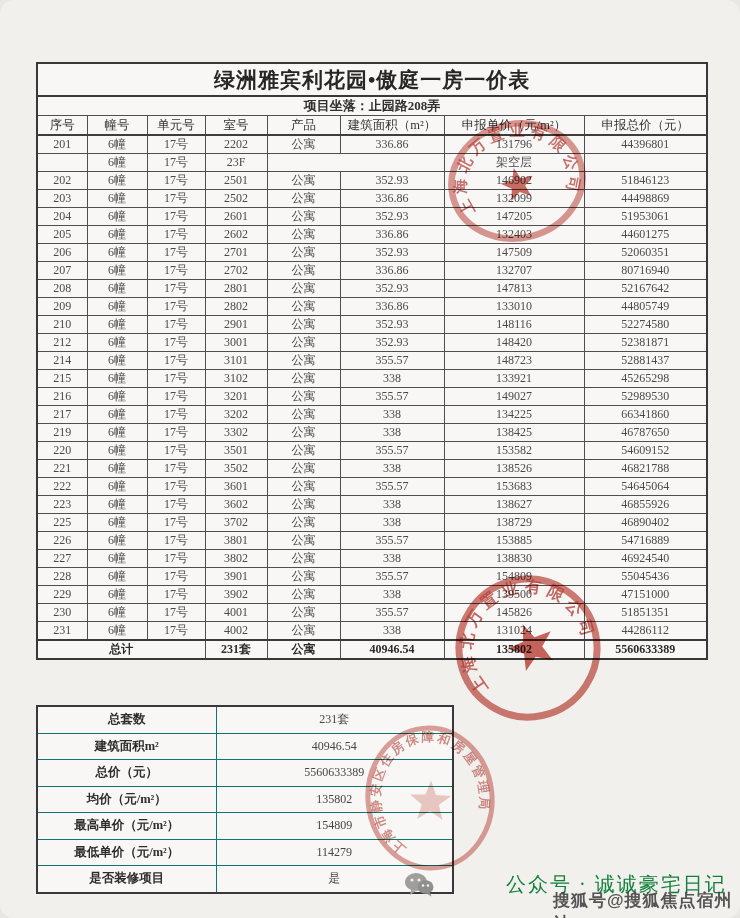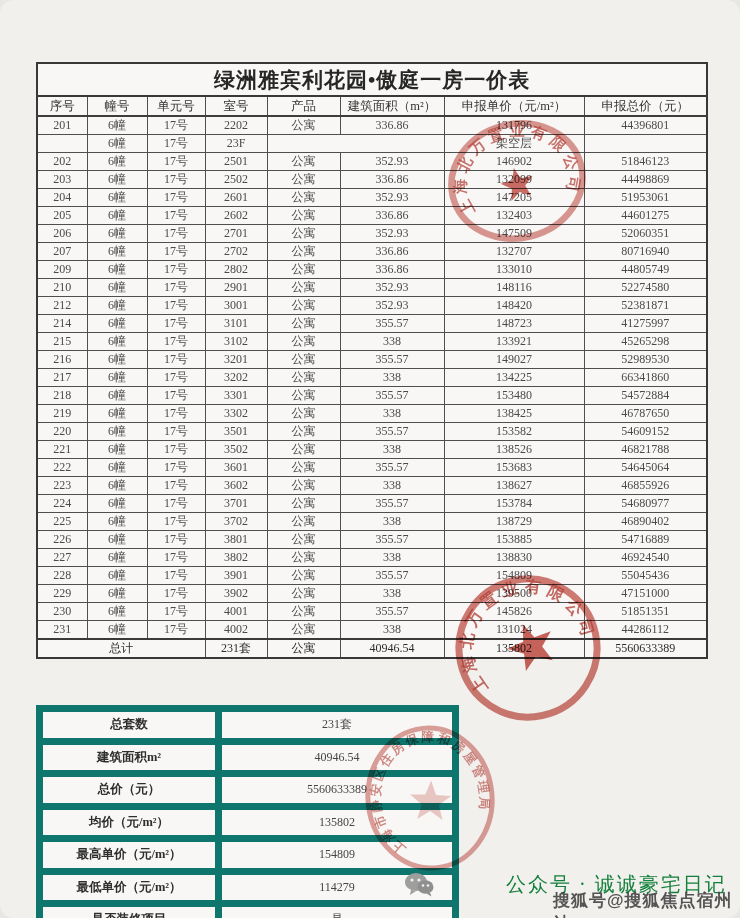--- a/index.html
+++ b/index.html
@@ -9,26 +9,26 @@
   
   .main-table{position:absolute;left:36px;top:62px;width:670px;border-collapse:collapse;
               table-layout:fixed;border:2px solid #383838;background:rgba(253,253,252,.55);}
   .main-table th,.main-table td{border:1px solid #4f4f4f;padding:0;text-align:center;
               vertical-align:middle;font-size:12px;color:#4a4a4a;white-space:nowrap;overflow:hidden;}
   .title-row th{height:31px;font-size:21px;font-weight:bold;color:#262626;letter-spacing:1px;
               border-bottom:2px solid #383838;}
   .subtitle-row th{height:17px;font-size:13px;font-weight:bold;color:#303030;}
   .header-row th{height:18px;font-size:12.5px;font-weight:normal;color:#333;border-bottom:2px solid #3d3d3d;}
   .main-table tbody td{height:17px;}
-  .total-row td{height:17px;font-weight:normal;color:#2c2c2c;border-top:2px solid #3a3a3a;}
+  .total-row td{height:17px;font-weight:bold;color:#2c2c2c;border-top:2px solid #3a3a3a;}
 
   
   .summary-table{position:absolute;left:36px;top:705px;width:416px;border-collapse:collapse;
               table-layout:fixed;border:2px solid #383838;background:rgba(253,253,252,.55);}
-  .summary-table th,.summary-table td{border:7px solid #0f766e;padding:4px;height:17.5px;
+  .summary-table th,.summary-table td{border:1px solid #0f766e;padding:4px;height:17.5px;
               text-align:center;vertical-align:middle;white-space:nowrap;}
   .summary-table th{font-size:12.5px;font-weight:bold;color:#2e2e2e;}
   .summary-table td{font-size:12px;color:#454545;}
 
   
   .stamp{position:absolute;mix-blend-mode:multiply;pointer-events:none;}
   .stamp text{font-family:"Liberation Serif","DejaVu Serif",serif;font-weight:bold;}
 
   
   .footer-gray{position:absolute;left:506px;top:871px;font-size:20px;color:#15803d;
@@ -50,20 +50,23 @@
         <col style="width:62px">
       <col style="width:73px">
         <col style="width:104px">
         <col style="width:140px">
         <col style="width:123px">
     </colgroup>
     <thead>
       <tr class="title-row">
         <th colspan="8">绿洲雅宾利花园•傲庭一房一价表</th>
       </tr>
+      <tr class="subtitle-row">
+        <th colspan="8">项目坐落：止园路208弄</th>
+      </tr>
       <tr class="header-row">
         <th>序号</th>
         <th>幢号</th>
         <th>单元号</th>
         <th>室号</th>
         <th>产品</th>
         <th>建筑面积（m²）</th>
         <th>申报单价（元/m²）</th>
         <th>申报总价（元）</th>
       </tr>
@@ -142,20 +145,30 @@
           <td>207</td>
           <td>6幢</td>
           <td>17号</td>
           <td>2702</td>
           <td>公寓</td>
           <td>336.86</td>
           <td>132707</td>
           <td>80716940</td>
         </tr>
         <tr>
+          <td>208</td>
+          <td>6幢</td>
+          <td>17号</td>
+          <td>2801</td>
+          <td>公寓</td>
+          <td>352.93</td>
+          <td>147813</td>
+          <td>52167642</td>
+        </tr>
+        <tr>
           <td>209</td>
           <td>6幢</td>
           <td>17号</td>
           <td>2802</td>
           <td>公寓</td>
           <td>336.86</td>
           <td>133010</td>
           <td>44805749</td>
         </tr>
         <tr>
@@ -179,21 +192,21 @@
           <td>52381871</td>
         </tr>
         <tr>
           <td>214</td>
           <td>6幢</td>
           <td>17号</td>
           <td>3101</td>
           <td>公寓</td>
           <td>355.57</td>
           <td>148723</td>
-          <td>41275997</td>
+          <td>52881437</td>
         </tr>
         <tr>
           <td>215</td>
           <td>6幢</td>
           <td>17号</td>
           <td>3102</td>
           <td>公寓</td>
           <td>338</td>
           <td>133921</td>
           <td>45265298</td>
@@ -212,30 +225,20 @@
           <td>217</td>
           <td>6幢</td>
           <td>17号</td>
           <td>3202</td>
           <td>公寓</td>
           <td>338</td>
           <td>134225</td>
           <td>66341860</td>
         </tr>
         <tr>
-          <td>218</td>
-          <td>6幢</td>
-          <td>17号</td>
-          <td>3301</td>
-          <td>公寓</td>
-          <td>355.57</td>
-          <td>153480</td>
-          <td>54572884</td>
-        </tr>
-        <tr>
           <td>219</td>
           <td>6幢</td>
           <td>17号</td>
           <td>3302</td>
           <td>公寓</td>
           <td>338</td>
           <td>138425</td>
           <td>46787650</td>
         </tr>
         <tr>
@@ -270,30 +273,20 @@
         </tr>
         <tr>
           <td>223</td>
           <td>6幢</td>
           <td>17号</td>
           <td>3602</td>
           <td>公寓</td>
           <td>338</td>
           <td>138627</td>
           <td>46855926</td>
-        </tr>
-        <tr>
-          <td>224</td>
-          <td>6幢</td>
-          <td>17号</td>
-          <td>3701</td>
-          <td>公寓</td>
-          <td>355.57</td>
-          <td>153784</td>
-          <td>54680977</td>
         </tr>
         <tr>
           <td>225</td>
           <td>6幢</td>
           <td>17号</td>
           <td>3702</td>
           <td>公寓</td>
           <td>338</td>
           <td>138729</td>
           <td>46890402</td>

